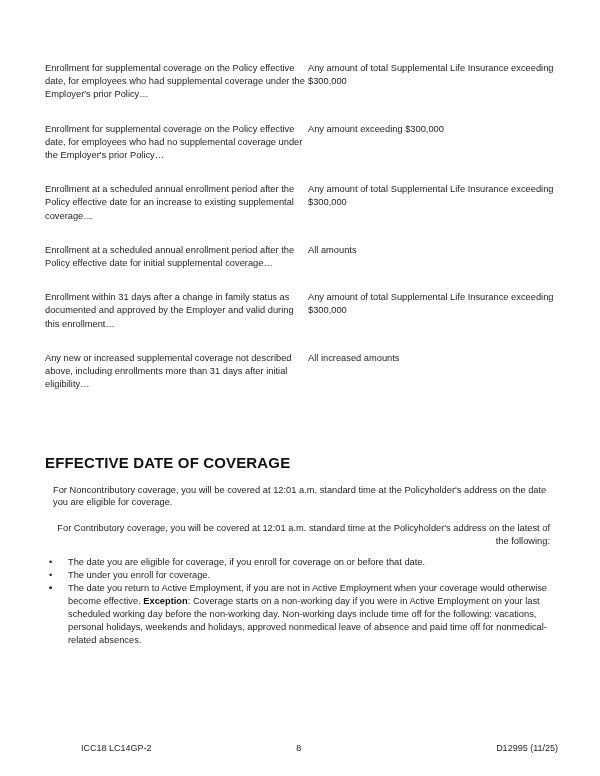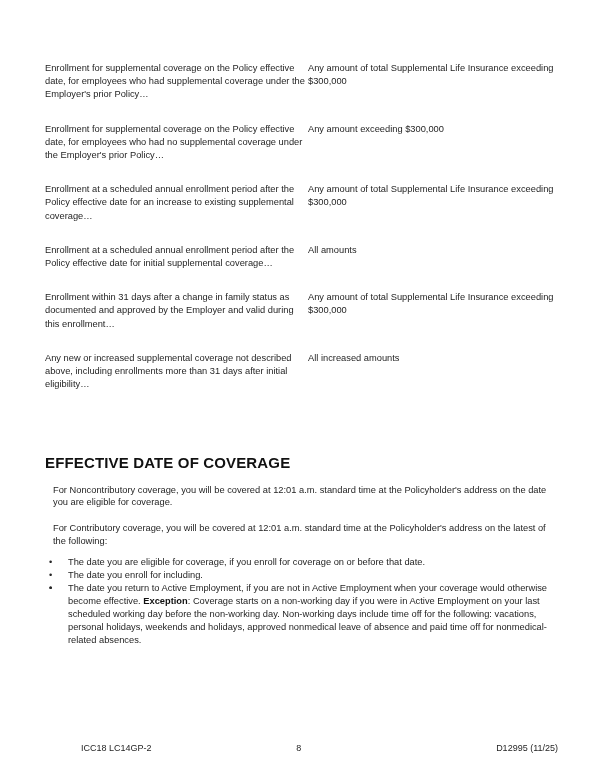--- a/index.html
+++ b/index.html
@@ -79,20 +79,21 @@
 
   .section-para {
     font-size: 9.3px;
     line-height: 12.9px;
     color: #252525;
     margin: 8px;
   }
 
   .section-para.spaced {
     margin-top: 13px;
+    text-align: right;
   }
 
   .bullet-list {
     list-style: none;
     margin: 0;
     padding: 0;
   }
 
   .bullet-item {
     position: relative;
@@ -197,21 +198,21 @@
 
     <ul class="bullet-list">
 
       <li class="bullet-item">
         <span class="bullet-marker">•</span>
         <span>The date you are eligible for coverage, if you enroll for coverage on or before that date.</span>
       </li>
 
       <li class="bullet-item">
         <span class="bullet-marker">•</span>
-        <span>The date you enroll for including.</span>
+        <span>The under you enroll for coverage.</span>
       </li>
 
       <li class="bullet-item">
         <span class="bullet-marker">•</span>
       </li>
 
       <li class="bullet-item">
         <span class="bullet-marker">•</span>
         <span>The date you return to Active Employment, if you are not in Active Employment when your coverage would otherwise become effective.  </span><span class="emphasis">Exception</span><span>: Coverage starts on a non-working day if you were in Active Employment on your last scheduled working day before the non-working day.  Non-working days include time off for the following: vacations, personal holidays, weekends and holidays, approved nonmedical leave of absence and paid time off for nonmedical-related absences.</span>
       </li>

